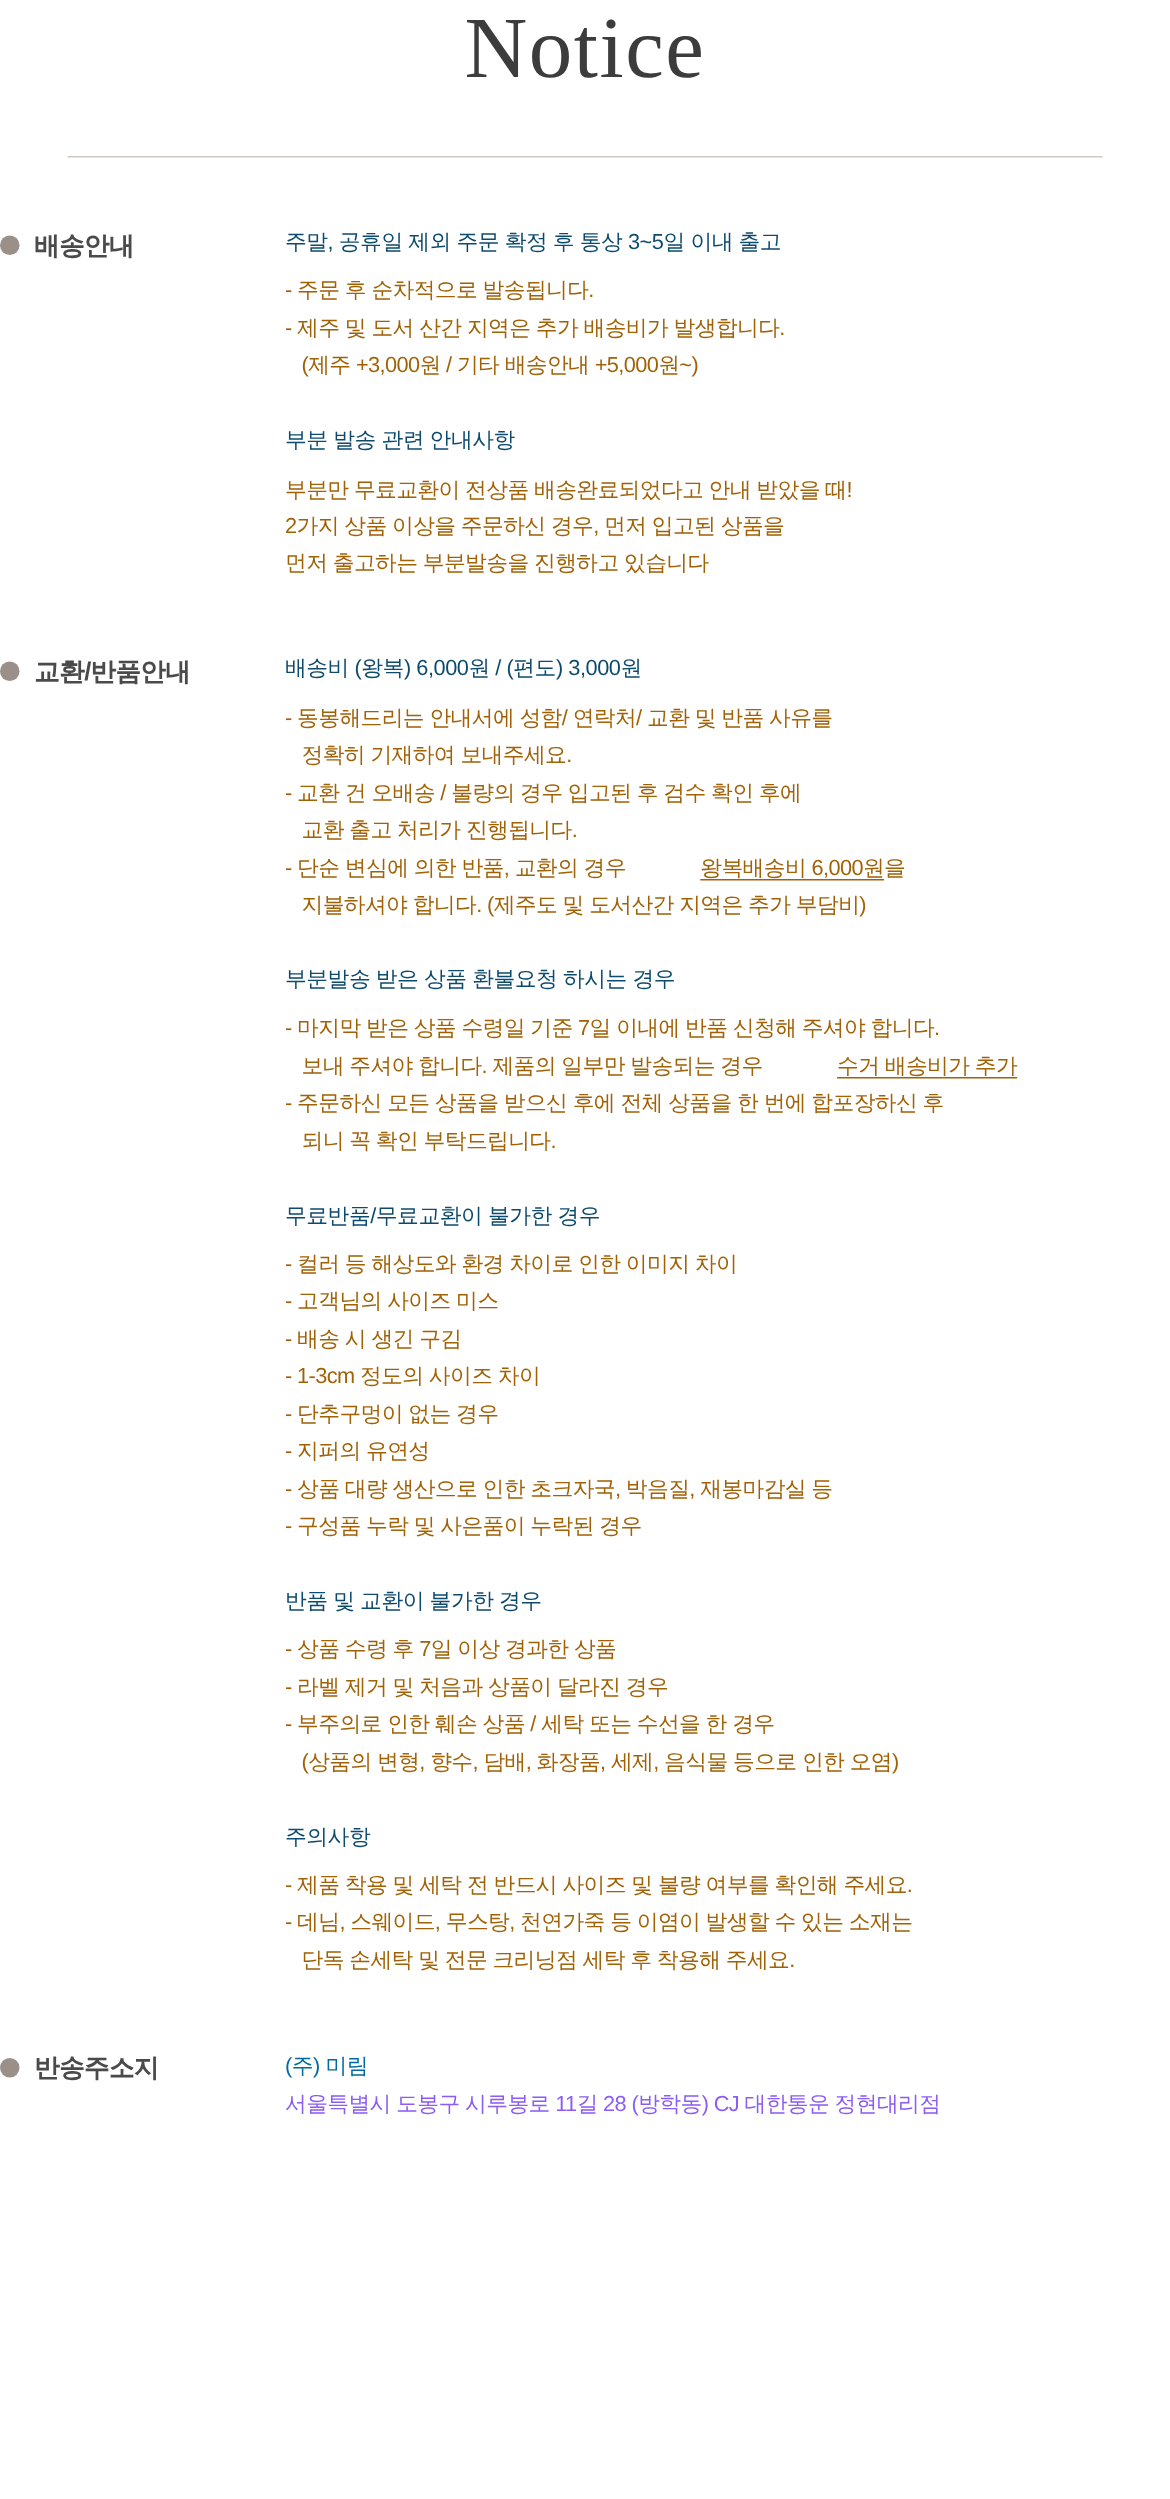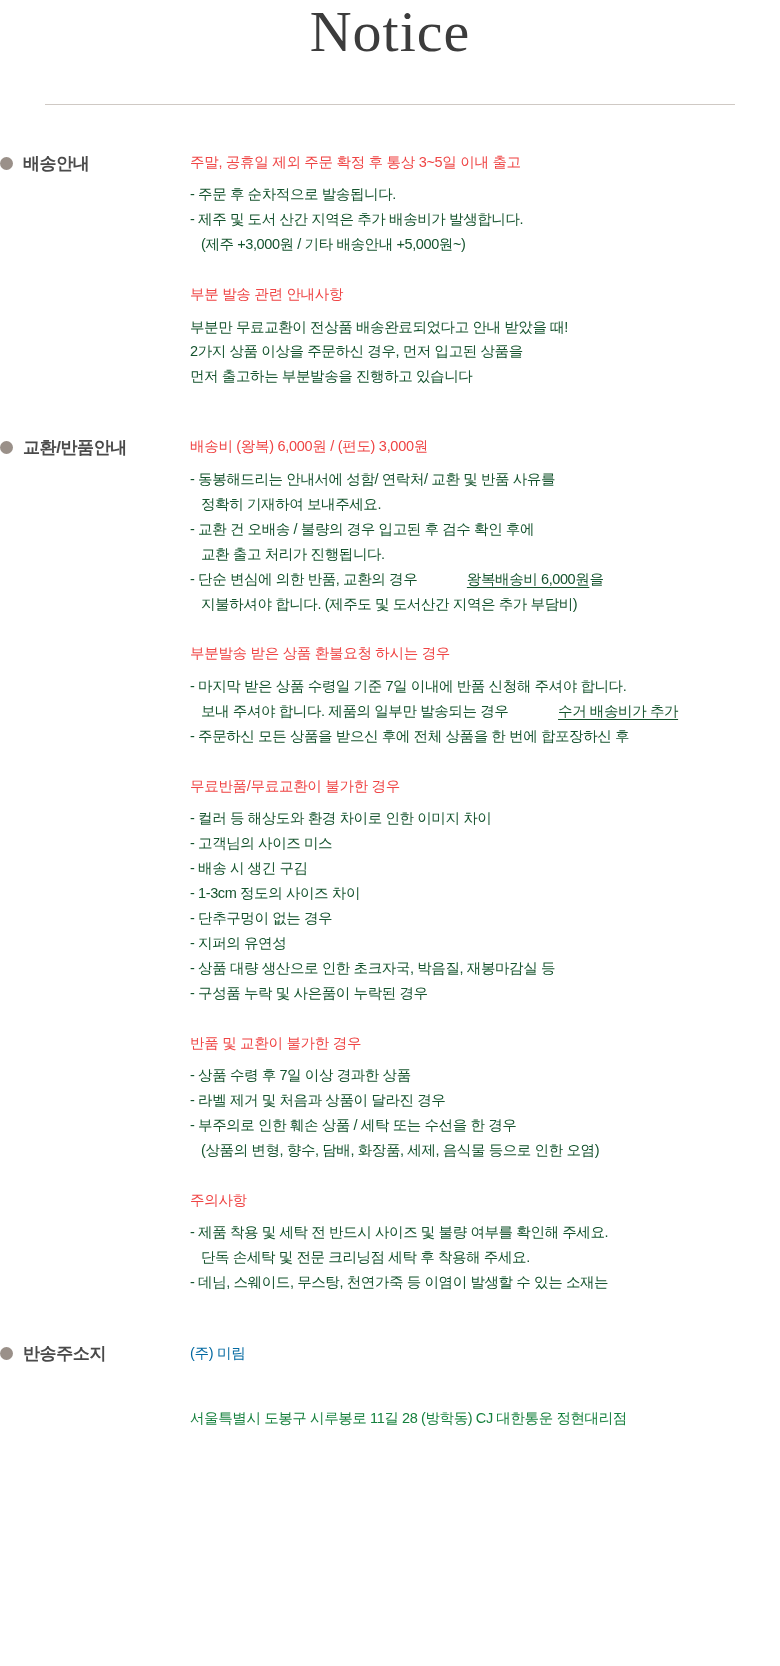--- a/index.html
+++ b/index.html
@@ -76,49 +76,48 @@
 
   .sec-body {
     flex: 1 1 auto;
     padding-right: 36px;
   }
 
   .block { margin-bottom: 26px; }
   .block:last-child { margin-bottom: 0; }
 
   .block-title {
-    color: #ef4444;
+    color: #0c4a6e;
     font-size: 14.5px;
     font-weight: 400;
     letter-spacing: -0.3px;
     margin-bottom: 9px;
     line-height: 1.55;
   }
   .line {
     font-size: 14.5px;
-    color: #14532d;
+    color: #a16207;
     letter-spacing: -0.4px;
     line-height: 1.72;
   }
   .line.indent { padding-left: 11px; }
   .uline { text-decoration: underline; text-underline-offset: 3px; margin-left: 46px; }
 
   
   .addr-name {
     color: #0369a1;
     font-size: 14.5px;
     line-height: 1.7;
     letter-spacing: -0.3px;
   }
   .addr-line {
     font-size: 14.5px;
-    color: #15803d;
+    color: #8b5cf6;
     line-height: 1.7;
     letter-spacing: -0.4px;
-    margin-top: 40px;
   }
 </style>
 </head>
 <body>
 
 <div class="page">
 
   <h1 class="notice-title">Notice</h1>
   <div class="title-rule"></div>
 
@@ -160,20 +159,21 @@
           <div class="line indent">교환 출고 처리가 진행됩니다.</div>
           <div class="line">- 단순 변심에 의한 반품, 교환의 경우 <span class="uline">왕복배송비 6,000원</span>을</div>
           <div class="line indent">지불하셔야 합니다. (제주도 및 도서산간 지역은 추가 부담비)</div>
         </div>
 
         <div class="block">
           <div class="block-title">부분발송 받은 상품 환불요청 하시는 경우</div>
           <div class="line">- 마지막 받은 상품 수령일 기준 7일 이내에 반품 신청해 주셔야 합니다.</div>
           <div class="line indent">보내 주셔야 합니다. 제품의 일부만 발송되는 경우 <span class="uline">수거 배송비가 추가</span></div>
           <div class="line">- 주문하신 모든 상품을 받으신 후에 전체 상품을 한 번에 합포장하신 후</div>
+          <div class="line indent">되니 꼭 확인 부탁드립니다.</div>
         </div>
 
         <div class="block">
           <div class="block-title">무료반품/무료교환이 불가한 경우</div>
           <div class="line">- 컬러 등 해상도와 환경 차이로 인한 이미지 차이</div>
           <div class="line">- 고객님의 사이즈 미스</div>
           <div class="line">- 배송 시 생긴 구김</div>
           <div class="line">- 1-3cm 정도의 사이즈 차이</div>
           <div class="line">- 단추구멍이 없는 경우</div>
           <div class="line">- 지퍼의 유연성</div>
@@ -185,22 +185,22 @@
           <div class="block-title">반품 및 교환이 불가한 경우</div>
           <div class="line">- 상품 수령 후 7일 이상 경과한 상품</div>
           <div class="line">- 라벨 제거 및 처음과 상품이 달라진 경우</div>
           <div class="line">- 부주의로 인한 훼손 상품 / 세탁 또는 수선을 한 경우</div>
           <div class="line indent">(상품의 변형, 향수, 담배, 화장품, 세제, 음식물 등으로 인한 오염)</div>
         </div>
 
         <div class="block">
           <div class="block-title">주의사항</div>
           <div class="line">- 제품 착용 및 세탁 전 반드시 사이즈 및 불량 여부를 확인해 주세요.</div>
+          <div class="line">- 데님, 스웨이드, 무스탕, 천연가죽 등 이염이 발생할 수 있는 소재는</div>
           <div class="line indent">단독 손세탁 및 전문 크리닝점 세탁 후 착용해 주세요.</div>
-          <div class="line">- 데님, 스웨이드, 무스탕, 천연가죽 등 이염이 발생할 수 있는 소재는</div>
         </div>
 
       </div>
     </div>
 
     <div class="section">
       <div class="sec-head">
         <span class="bullet-dot"></span>
         <span class="sec-title">반송주소지</span>
       </div>

